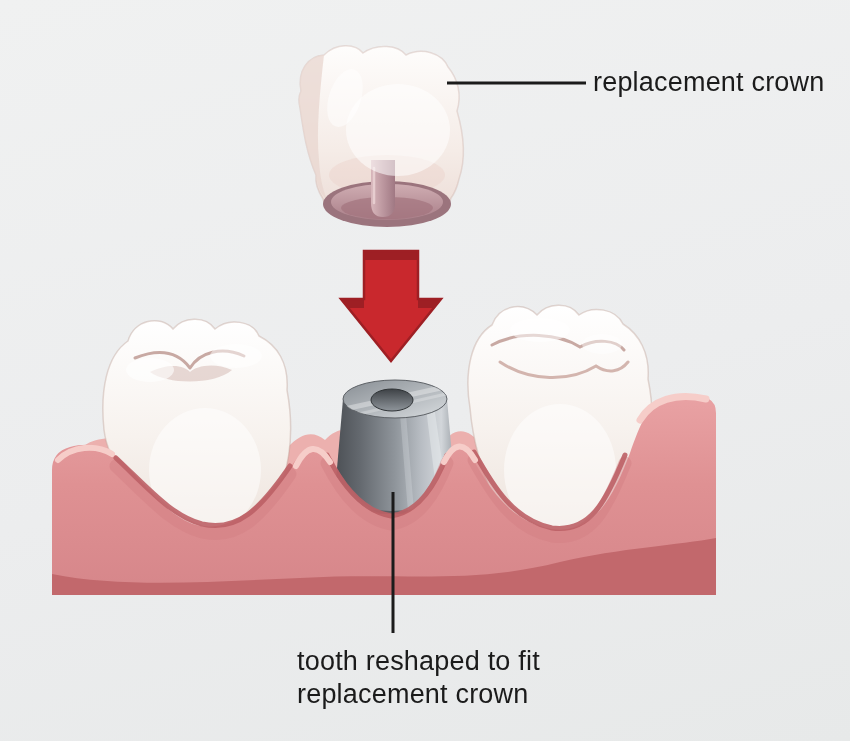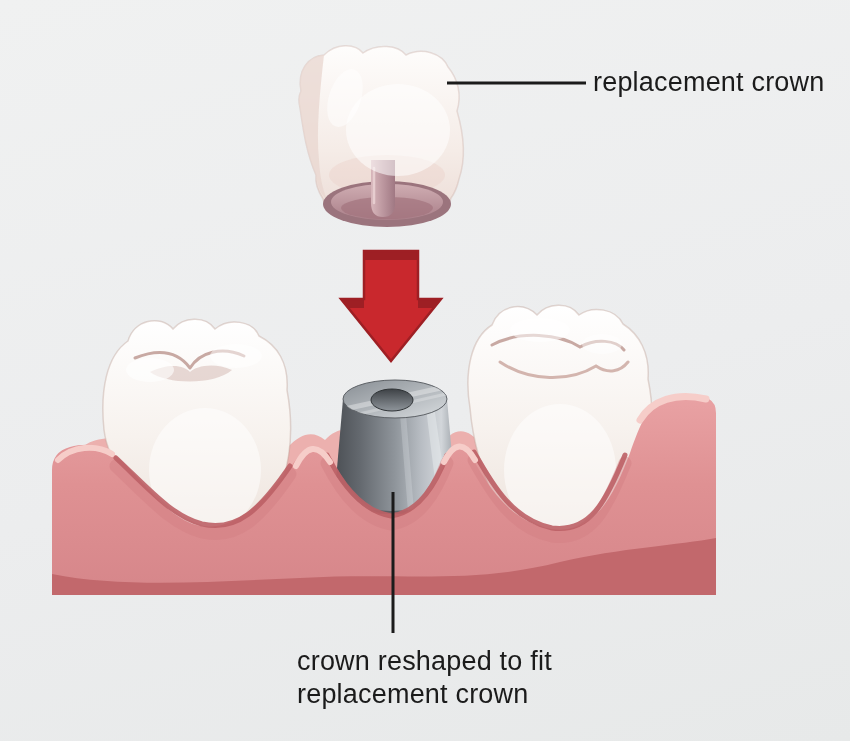--- a/index.html
+++ b/index.html
@@ -157,17 +157,17 @@
 
     <line x1="447" y1="83" x2="586" y2="83" stroke-width="3" style="stroke:var(--leader-line,#1b1b1b)"></line>
     <line x1="393" y1="492" x2="393" y2="633" stroke-width="3" style="stroke:var(--leader-line,#1b1b1b)"></line>
   </svg>
 
   <div class="label label-crown">
     <span>replacement crown</span>
   </div>
 
   <div class="label label-abutment">
-    <div>crown reshaped to fit</div>
+    <div>tooth reshaped to fit</div>
     <div>replacement crown</div>
   </div>
 
 </div>
 
 </body></html>

